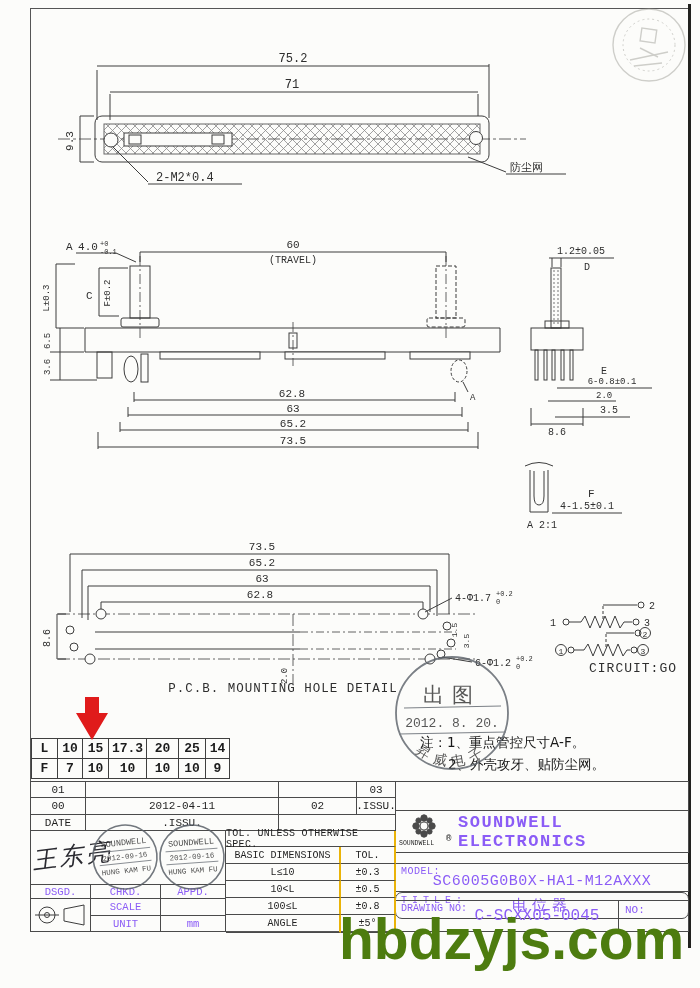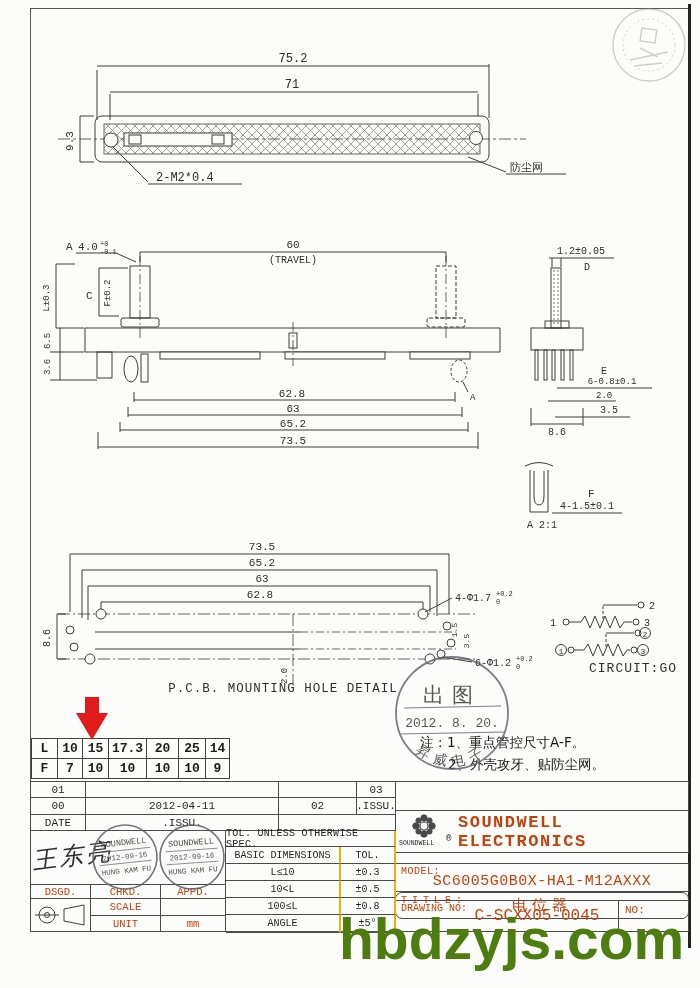--- a/index.html
+++ b/index.html
@@ -3,21 +3,21 @@
 <meta charset="utf-8">
 <style>
   html,body{margin:0;padding:0;background:#e8e8e6;}
   #page{position:relative;width:700px;height:988px;background:#fcfcfa;overflow:hidden;
         font-family:"Liberation Mono",monospace;color:#222;}
   .abs{position:absolute;box-sizing:border-box;}
   #frame{left:30px;top:8px;width:659px;height:924px;border:1px solid #555;}
   #rightedge{left:688px;top:4px;width:3px;height:944px;background:#22221f;}
   .cell{position:absolute;box-sizing:border-box;border:1px solid #4a4a4a;
         display:flex;align-items:center;justify-content:center;
-        font:10.5px "Liberation Mono",monospace;color:#c2410c;background:transparent;}
+        font:10.5px "Liberation Mono",monospace;color:#8b5cf6;background:transparent;}
   
   #lftable{left:31px;top:738px;border-collapse:collapse;z-index:1;}
   #lftable td{border:1.5px solid #3f3f3f;text-align:center;font:bold 13px "Liberation Mono",monospace;
               color:#1c1c1c;height:19px;padding:0 2px;}
   
   #revtable{left:30px;top:781px;width:365px;height:49px;display:grid;z-index:1;
             grid-template-columns:55px 193px 78px 39px;grid-template-rows:16px 17px 16px;
             border-left:1px solid #4a4a4a;border-top:1px solid #4a4a4a;}
   #revtable div{border-right:1px solid #4a4a4a;border-bottom:1px solid #4a4a4a;
             display:flex;align-items:center;justify-content:center;

